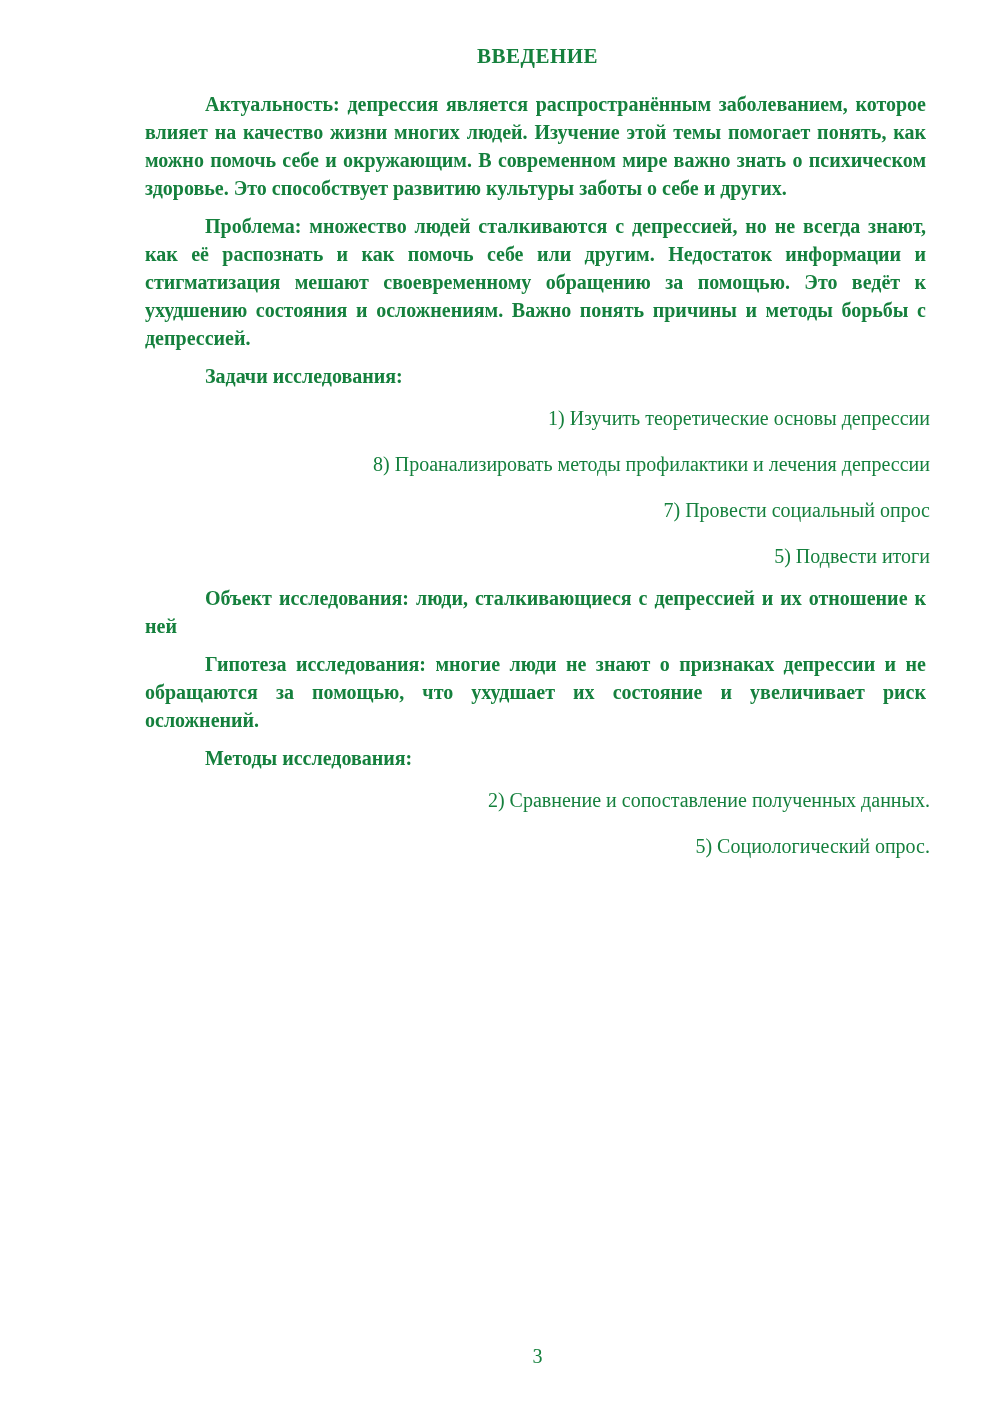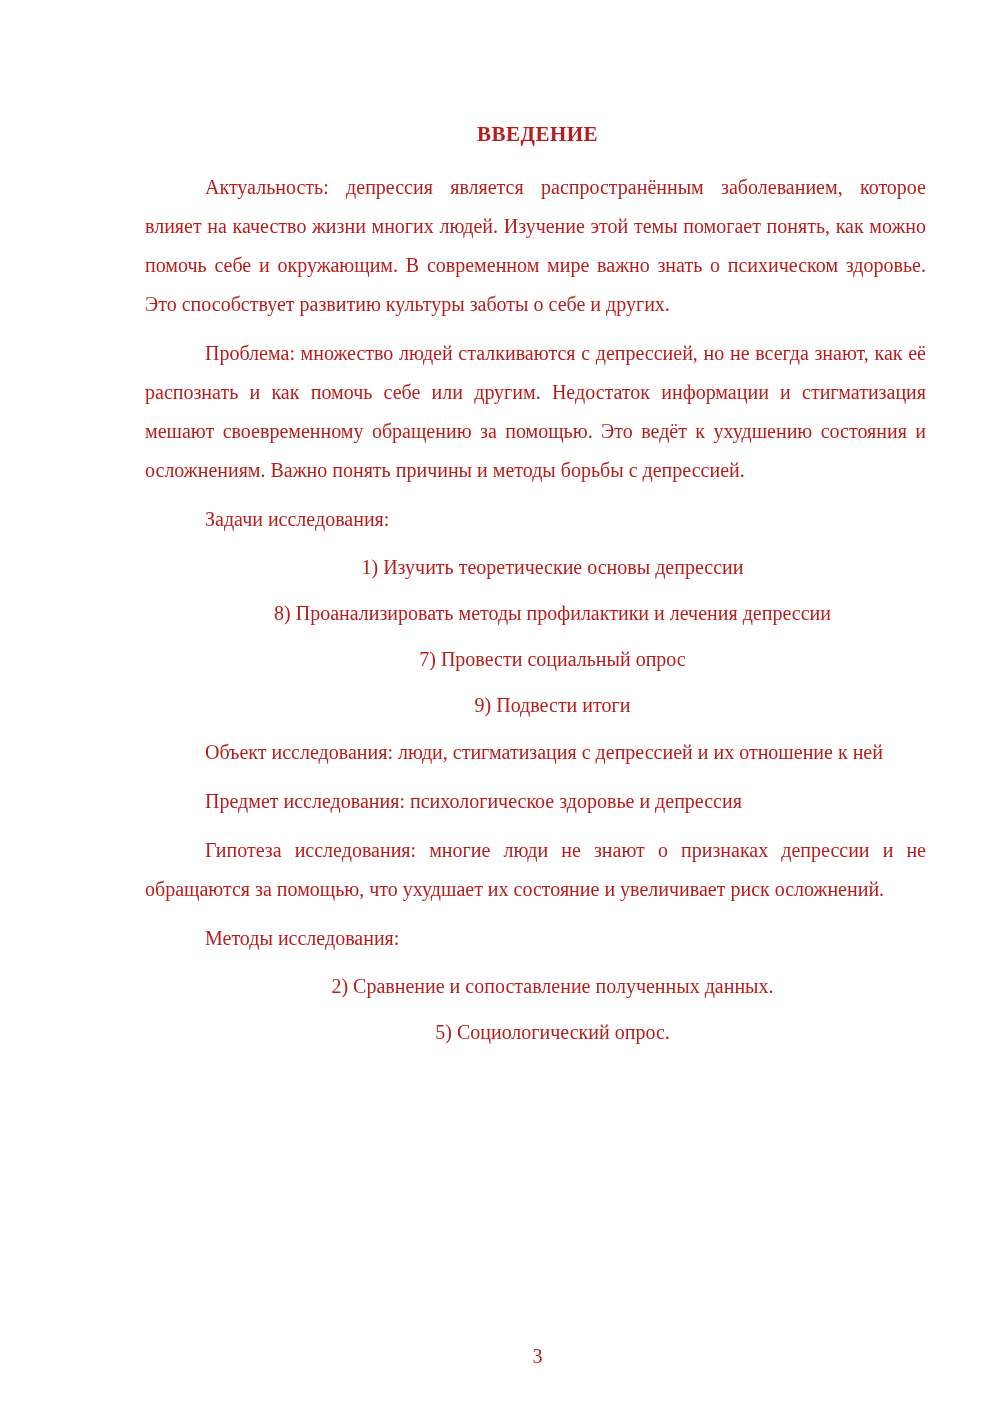--- a/index.html
+++ b/index.html
@@ -6,44 +6,45 @@
     margin: 0;
     padding: 0;
     background: #ffffff;
   }
   .page {
     position: relative;
     width: 1000px;
     height: 1414px;
     box-sizing: border-box;
     background: #ffffff;
-    padding: 116px 70px 0 145px;
+    padding: 38px 70px 0 145px;
     font-family: "Liberation Serif", "DejaVu Serif", serif;
     font-size: 20px;
-    color: #b91c1c;
+    color: #15803d;
     overflow: hidden;
   }
   .doc-title {
     text-align: center;
     font-weight: 700;
     font-size: 21px;
     line-height: 36px;
     margin: 0 0 16px 0;
     letter-spacing: 0.5px;
   }
   .para {
     margin: 0 4px 10px 0;
     text-indent: 60px;
     text-align: justify;
-    line-height: 39px;
+    line-height: 28px;
+    font-weight: bold;
   }
   .list-item {
     margin: 0 0 10px 0;
     padding-left: 30px;
-    text-align: center;
+    text-align: right;
     line-height: 36px;
   }
   .page-number {
     position: absolute;
     left: 145px;
     right: 70px;
     bottom: 46px;
     text-align: center;
     font-size: 20px;
     line-height: 24px;
@@ -59,25 +60,24 @@
   <p class="para">Актуальность: депрессия является распространённым заболеванием, которое влияет на качество жизни многих людей. Изучение этой темы помогает понять, как можно помочь себе и окружающим. В современном мире важно знать о психическом здоровье. Это способствует развитию культуры заботы о себе и других.</p>
 
   <p class="para">Проблема: множество людей сталкиваются с депрессией, но не всегда знают, как её распознать и как помочь себе или другим. Недостаток информации и стигматизация мешают своевременному обращению за помощью. Это ведёт к ухудшению состояния и осложнениям. Важно понять причины и методы борьбы с депрессией.</p>
 
 
   <p class="para">Задачи исследования:</p>
 
   <p class="list-item">1) Изучить теоретические основы депрессии</p>
   <p class="list-item">8) Проанализировать методы профилактики и лечения депрессии</p>
   <p class="list-item">7) Провести социальный опрос</p>
-  <p class="list-item">9) Подвести итоги</p>
+  <p class="list-item">5) Подвести итоги</p>
 
-  <p class="para">Объект исследования: люди, стигматизация с депрессией и их отношение к ней</p>
+  <p class="para">Объект исследования: люди, сталкивающиеся с депрессией и их отношение к ней</p>
 
-  <p class="para">Предмет исследования: психологическое здоровье и депрессия</p>
 
   <p class="para">Гипотеза исследования: многие люди не знают о признаках депрессии и не обращаются за помощью, что ухудшает их состояние и увеличивает риск осложнений.</p>
 
   <p class="para">Методы исследования:</p>
 
   <p class="list-item">2) Сравнение и сопоставление полученных данных.</p>
   <p class="list-item">5) Социологический опрос.</p>
 
   <div class="page-number">3</div>
 

